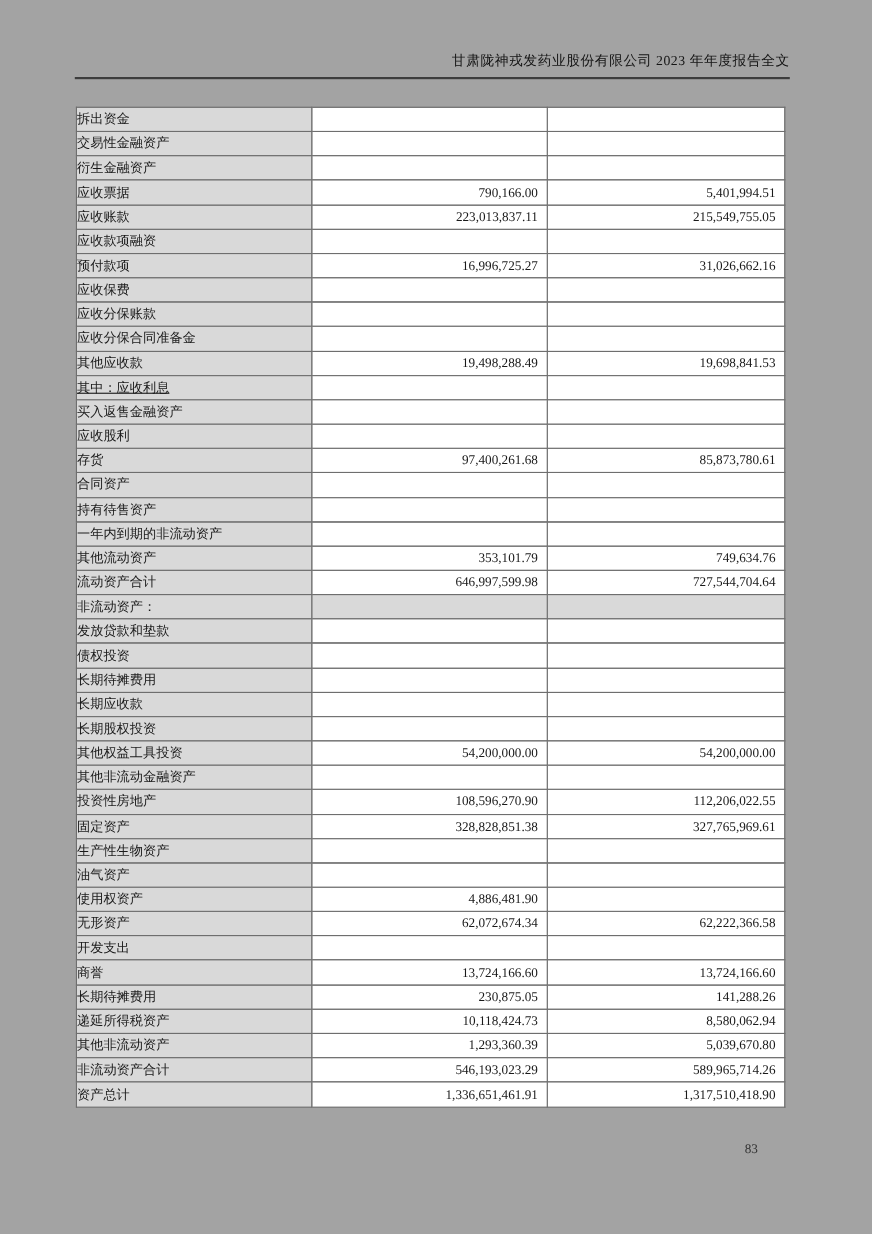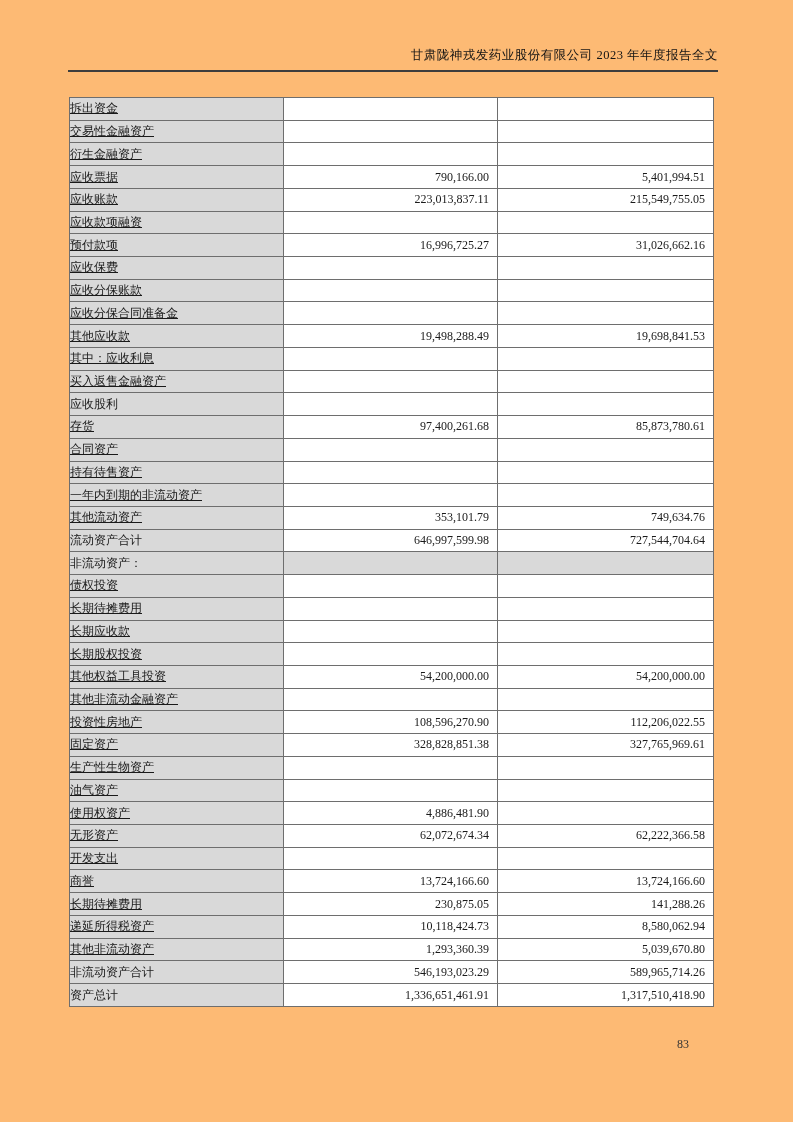--- a/index.html
+++ b/index.html
@@ -2,21 +2,21 @@
 <html><head>
 <meta charset="utf-8">
 <style>
   html,body { margin:0; padding:0; }
   body {
     width:793px; height:1122px; position:relative; background:#ffffff;
     font-family:"Liberation Serif","DejaVu Serif",serif;
     color:#1a1a1a;
     overflow:hidden;
   }
-  .page { position:absolute; inset:0; background:#fdba74; }
+  .page { position:absolute; inset:0; background:#a3a3a3; }
 
   .header-title {
     position:absolute; top:47px; right:75px;
     font-size:12.5px; letter-spacing:0.5px; color:#141414;
     white-space:nowrap;
   }
   .header-rule {
     position:absolute; top:70px; left:68px; width:650px; height:2px;
     background:#3d3d3d;
   }
@@ -33,21 +33,21 @@
     padding:0; overflow:hidden; white-space:nowrap;
     vertical-align:middle;
     height:20px;
   }
   td.cell-label { background:#d9d9d9; }
   tr.section-row td { background:#d9d9d9;margin-top:12px; }
   td.cell-num { text-align:right; padding-right:8px; background:#ffffff; }
   tr.section-row td.cell-num { background:#d9d9d9; }
 
   .ind0 { padding-left:5px; }
-  .ind1 { padding-left:16px;text-decoration:underline; }
+  .ind1 { padding-left:16px; }
   .ind2 { padding-left:31px;text-decoration:underline; }
   .ind3 { padding-left:66px; }
 
   .page-number {
     position:absolute; top:1037px; left:677px;
     font-size:12px; color:#333333;
   }
 </style>
 </head>
 <body>
@@ -164,20 +164,25 @@
           <td class="cell-label ind0">流动资产合计</td>
           <td class="cell-num">646,997,599.98</td>
           <td class="cell-num">727,544,704.64</td>
         </tr>
         <tr class="section-row">
           <td class="cell-label ind0">非流动资产：</td>
           <td class="cell-num"></td>
           <td class="cell-num"></td>
         </tr>
         <tr>
+          <td class="cell-label ind1">发放贷款和垫款</td>
+          <td class="cell-num"></td>
+          <td class="cell-num"></td>
+        </tr>
+        <tr>
           <td class="cell-label ind1">债权投资</td>
           <td class="cell-num"></td>
           <td class="cell-num"></td>
         </tr>
         <tr>
           <td class="cell-label ind1">长期待摊费用</td>
           <td class="cell-num"></td>
           <td class="cell-num"></td>
         </tr>
         <tr>

